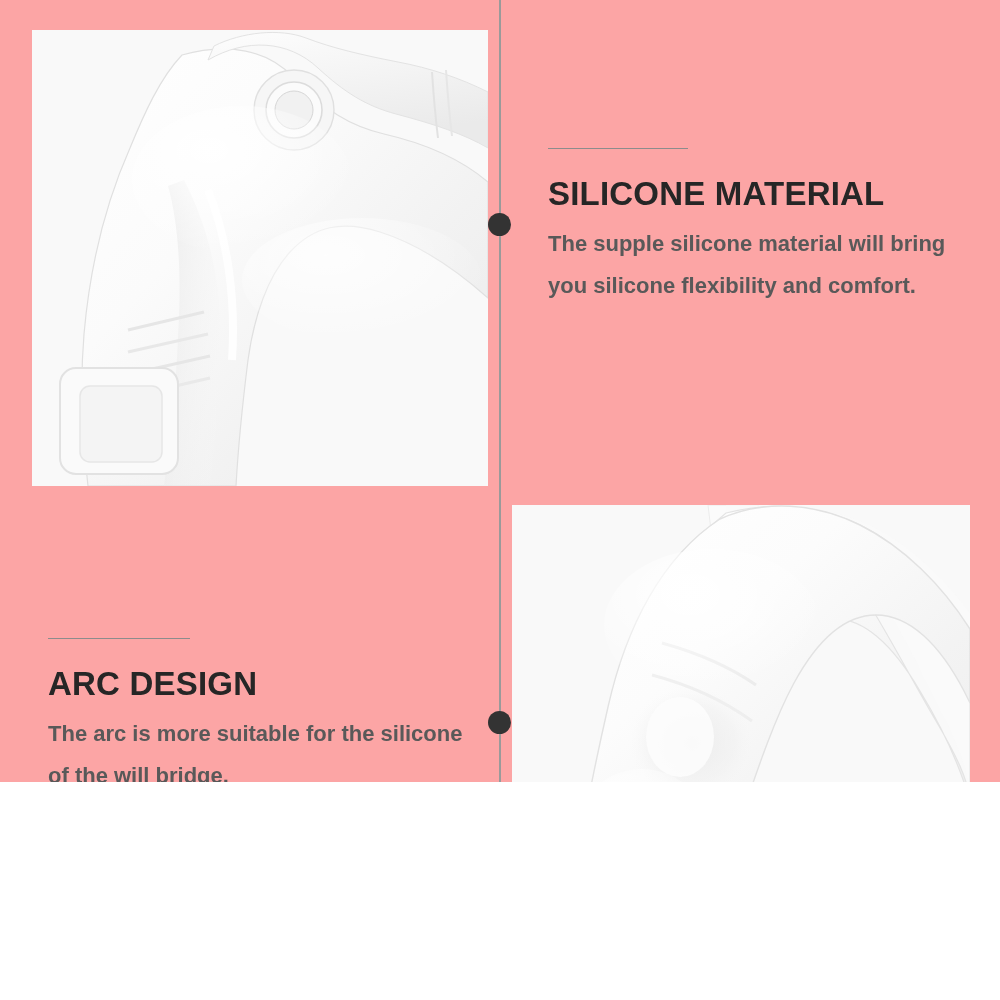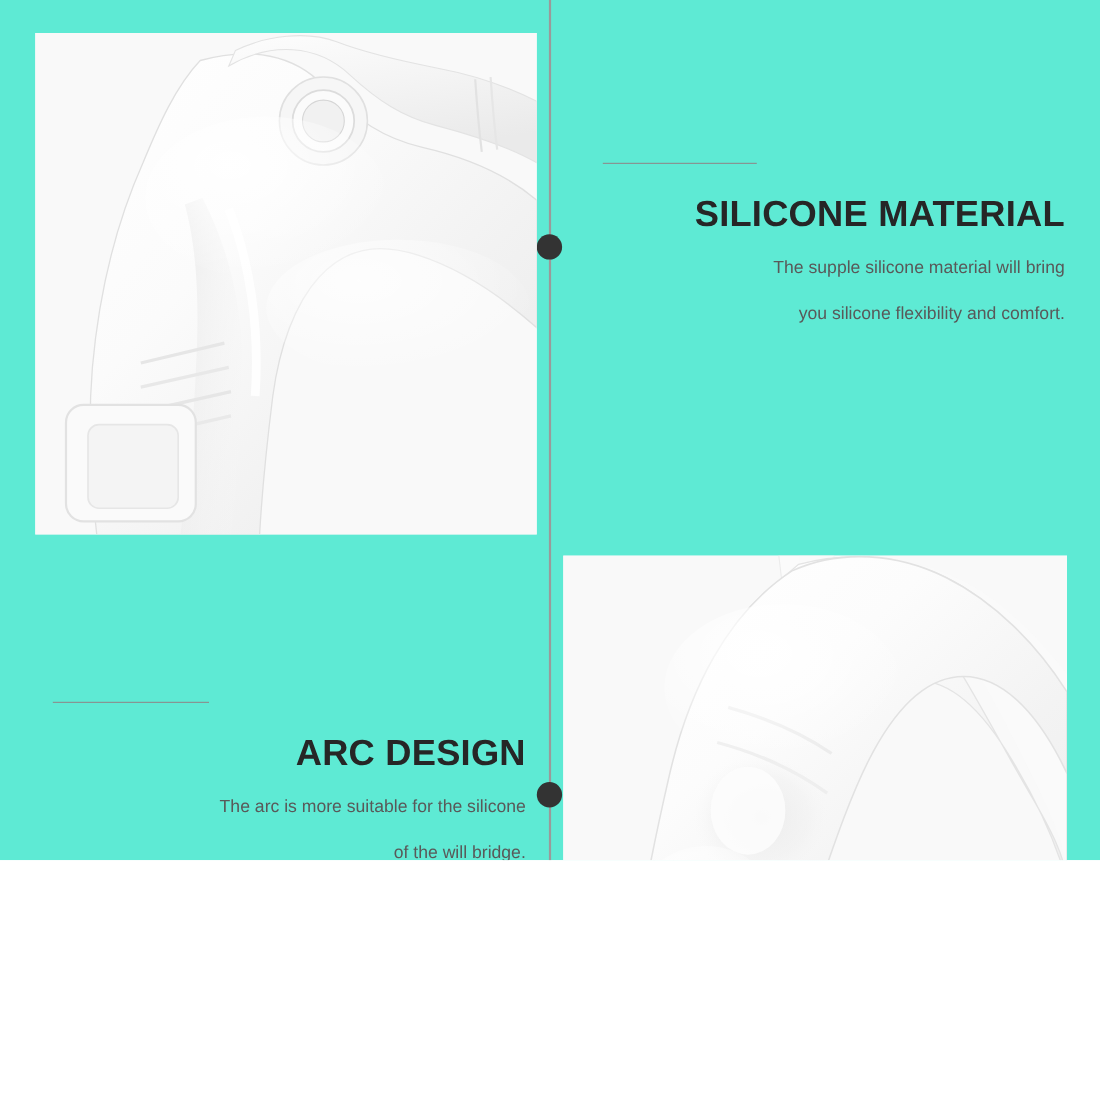--- a/index.html
+++ b/index.html
@@ -7,23 +7,22 @@
     padding: 0;
     background: #ffffff;
   }
   body {
     font-family: "Liberation Sans", sans-serif;
   }
   #page {
     position: relative;
     width: 1000px;
     height: 782px;
-    background: #5eead4;
+    background: #fca5a5;
     overflow: hidden;
-    text-align: right;
   }
 
   
   .timeline-line {
     position: absolute;
     left: 499px;
     top: 0;
     width: 2px;
     height: 1000px;
     background: #9a9a9a;
@@ -76,23 +75,23 @@
     margin: 0 0 10px 0;
     font-size: 33px;
     line-height: 38px;
     font-weight: bold;
     letter-spacing: 0.2px;
     color: #262626;
     white-space: nowrap;
   }
   .body-text {
     margin: 0;
-    font-size: 16px;
+    font-size: 22px;
     line-height: 42px;
-    font-weight: normal;
+    font-weight: bold;
     color: #595959;
   }
 </style>
 </head>
 <body>
 
 <div id="page">
 
   <div class="timeline-line"></div>
   <div class="timeline-dot dot-top"></div>

